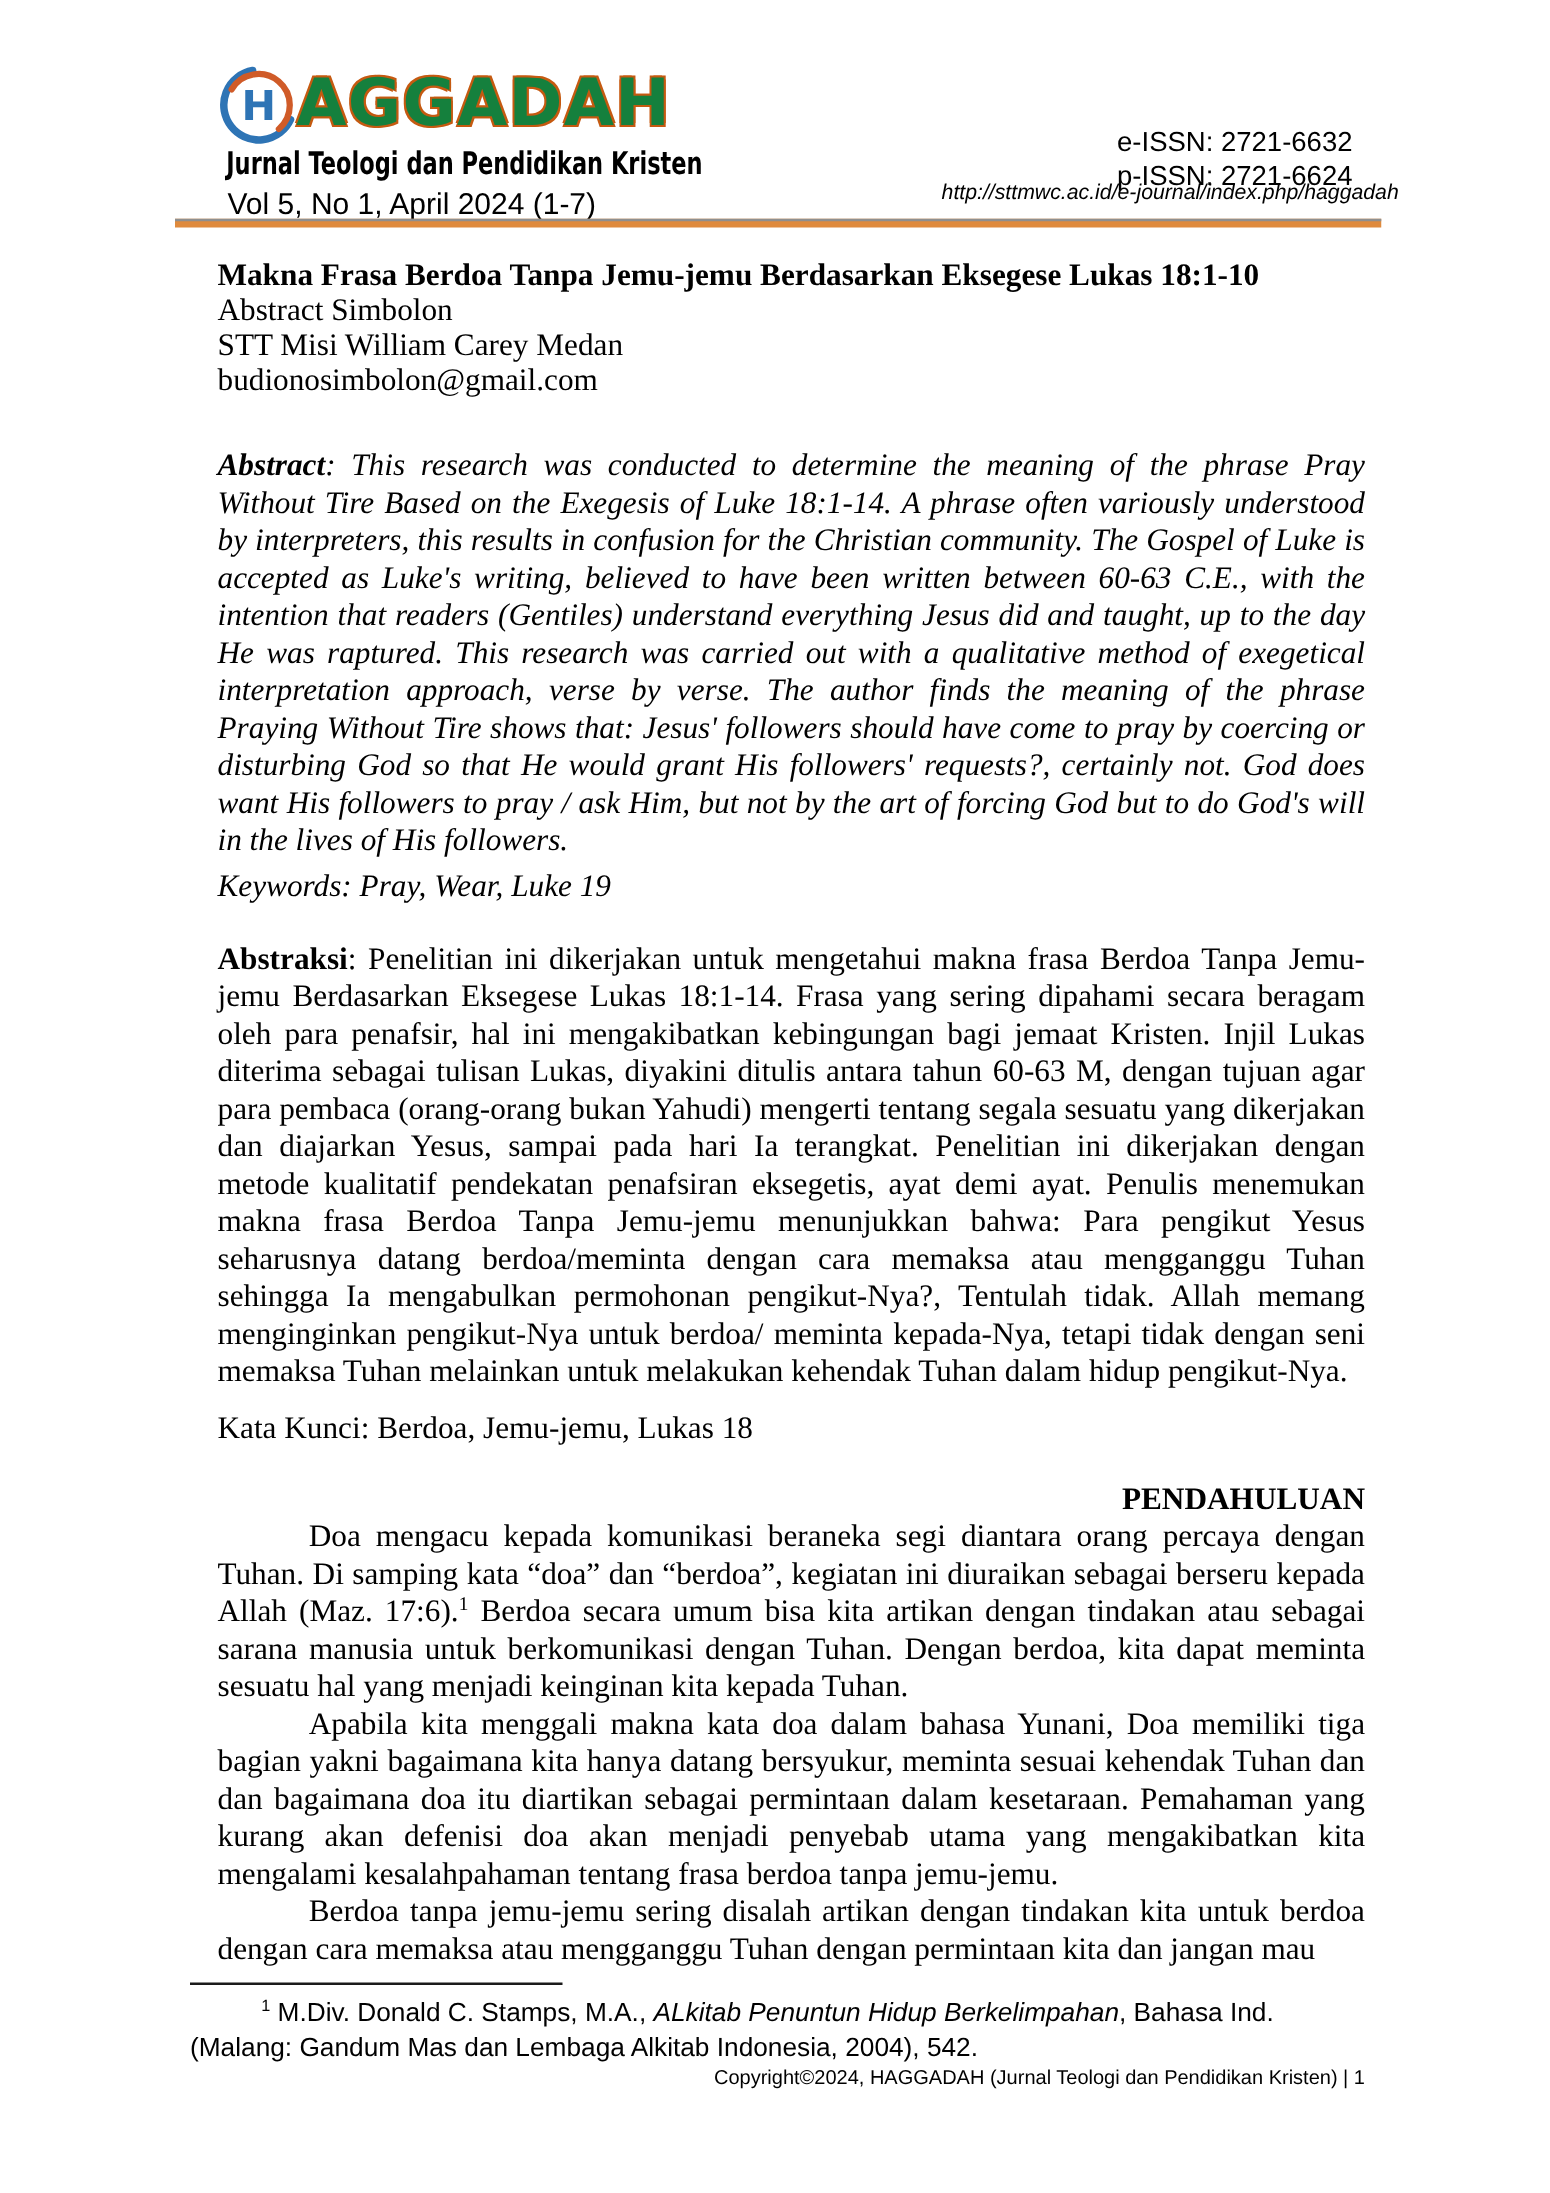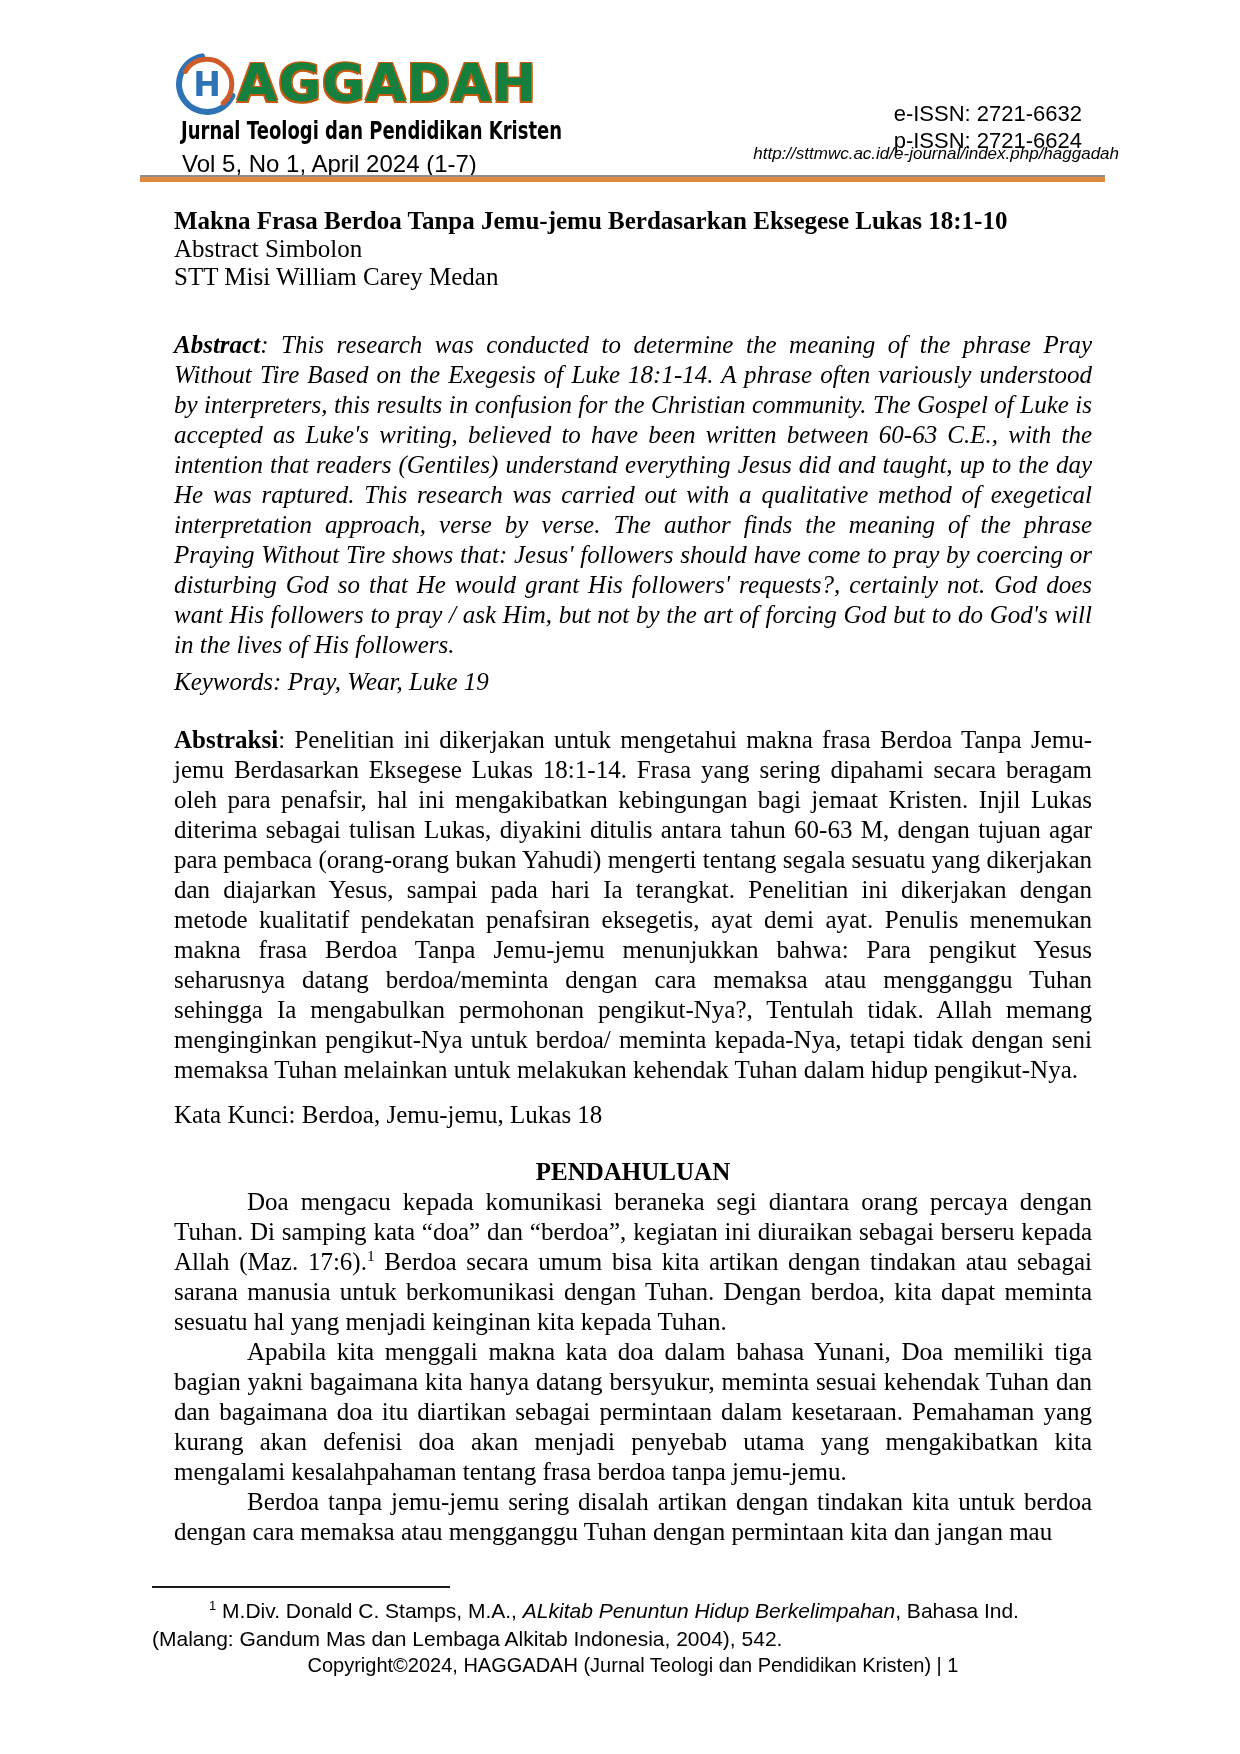--- a/index.html
+++ b/index.html
@@ -51,37 +51,37 @@
   .content {
     position: absolute; left: 174px; top: 207px; width: 918px;
     font-size: 25px; line-height: 30px; text-align: justify;
   }
   .title-block { line-height: 28px; margin-bottom: 39px; text-align: left; }
   .article-title { font-weight: bold; }
   .abstract { font-style: italic; }
   .keywords { margin-top: 7px; font-style: italic; text-align: left; }
   .abstraksi { margin-top: 28px; }
   .kata-kunci { margin-top: 15px; text-align: left; }
-  .section-heading { margin-top: 27px; font-size: 25px; line-height: 30px; font-weight: bold; text-align: center; }
+  .section-heading { margin-top: 27px; font-size: 25px; line-height: 30px; font-weight: bold; text-align: right; }
   .body-para { text-indent: 73px; }
   sup.fn-ref { font-size: 62%; line-height: 0; vertical-align: super; }
 
   
   .footnote-area {
     position: absolute; left: 152px; top: 1586px; width: 940px;
     font-family: "Liberation Sans", sans-serif;
     font-size: 21px; line-height: 28px;
   }
   .footnote-rule { width: 298px; border-top: 2px solid #1a1a1a; margin-bottom: 9px; }
   .footnote-text { text-indent: 57px; }
   .footnote-text sup { font-size: 62%; line-height: 0; vertical-align: super; }
   .page-footer {
     position: absolute; left: 174px; top: 1654px; width: 918px;
-    text-align: center;
-    font-family: "Liberation Sans", sans-serif; font-size: 20px;
+    text-align: right;
+    font-family: "Liberation Sans", sans-serif; font-size: 16px;
   }
 </style>
 </head>
 <body>
 
 <div class="page">
 
   <header>
     <svg class="logo-circle" width="64" height="64" viewBox="0 0 64 64">
       <path d="M 27.1 4.4 A 28 28 0 1 0 57.4 43.8" fill="none" stroke="#2E74B5" stroke-width="6" stroke-linecap="round"></path>
@@ -97,20 +97,21 @@
     </div>
     <div class="journal-url">http://sttmwc.ac.id/e-journal/index.php/haggadah</div>
     <div class="header-rule"></div>
   </header>
 
   <main class="content">
     <div class="title-block">
       <div class="article-title">Makna Frasa Berdoa Tanpa Jemu-jemu Berdasarkan Eksegese Lukas 18:1-10</div>
       <div>Abstract Simbolon</div>
       <div>STT Misi William Carey Medan</div>
+      <div>budionosimbolon@gmail.com</div>
     </div>
 
     <p class="abstract"><span class="b">Abstract</span><span>: This research was conducted to determine the meaning of the phrase Pray Without Tire Based on the Exegesis of Luke 18:1-14. A phrase often variously understood by interpreters, this results in confusion for the Christian community. The Gospel of Luke is accepted as Luke's writing, believed to have been written between 60-63 C.E., with the intention that readers (Gentiles) understand everything Jesus did and taught, up to the day He was raptured. This research was carried out with a qualitative method of exegetical interpretation approach, verse by verse. The author finds the meaning of the phrase Praying Without Tire shows that: Jesus' followers should have come to pray by coercing or disturbing God so that He would grant His followers' requests?, certainly not. God does want His followers to pray / ask Him, but not by the art of forcing God but to do God's will in the lives of His followers.</span></p>
 
     <p class="keywords">Keywords: Pray, Wear, Luke 19</p>
 
     <p class="abstraksi"><span class="b">Abstraksi</span><span>: Penelitian ini dikerjakan untuk mengetahui makna frasa Berdoa Tanpa Jemu-jemu Berdasarkan Eksegese Lukas 18:1-14. Frasa yang sering dipahami secara beragam oleh para penafsir, hal ini mengakibatkan kebingungan bagi jemaat Kristen. Injil Lukas diterima sebagai tulisan Lukas, diyakini ditulis antara tahun 60-63 M, dengan tujuan agar para pembaca (orang-orang bukan Yahudi) mengerti tentang segala sesuatu yang dikerjakan dan diajarkan Yesus, sampai pada hari Ia terangkat. Penelitian ini dikerjakan dengan metode kualitatif pendekatan penafsiran eksegetis, ayat demi ayat. Penulis menemukan makna frasa Berdoa Tanpa Jemu-jemu menunjukkan bahwa: Para pengikut Yesus seharusnya datang berdoa/meminta dengan cara memaksa atau mengganggu Tuhan sehingga Ia mengabulkan permohonan pengikut-Nya?, Tentulah tidak. Allah memang menginginkan pengikut-Nya untuk berdoa/ meminta kepada-Nya, tetapi tidak dengan seni memaksa Tuhan melainkan untuk melakukan kehendak Tuhan dalam hidup pengikut-Nya.</span></p>
 
     <p class="kata-kunci">Kata Kunci: Berdoa, Jemu-jemu, Lukas 18</p>
 

